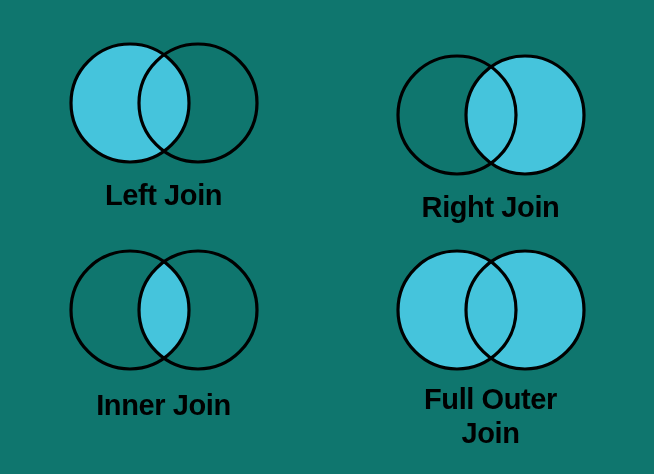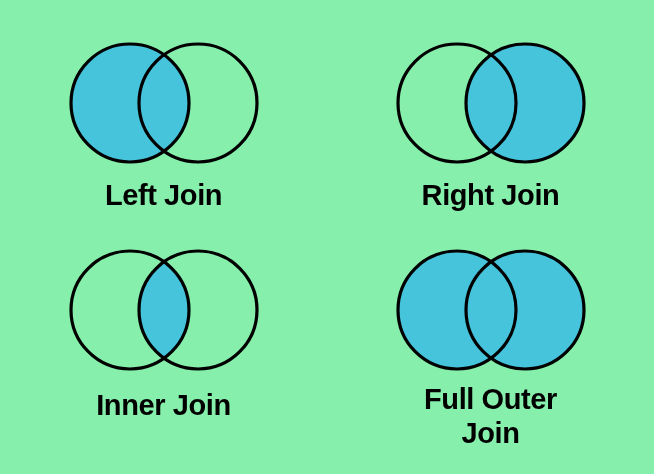--- a/index.html
+++ b/index.html
@@ -23,21 +23,21 @@
     grid-template-rows: 1fr 1fr;
   }
   .panel {
     position: relative;
     display: flex;
     flex-direction: column;
     align-items: center;
     justify-content: flex-start;
   }
   .panel-left-join   { padding-top: 38px; }
-  .panel-right-join  { padding-top: 38px; }
+  .panel-right-join  { padding-top: 38px; justify-content: center; }
   .panel-inner-join  { padding-top: 8px; }
   .panel-full-outer-join { padding-top: 8px; }
 
   .venn {
     display: block;
     width: 212px;
     height: 130px;
   }
   .venn-circle-outline {
     fill: none;
@@ -58,21 +58,21 @@
     color: #000000;
     text-align: center;
     white-space: pre-line;
   }
   .panel-inner-join .caption { margin-top: 14px; }
   .panel-full-outer-join .caption { margin-top: 8px; }
 </style>
 </head>
 <body style="background: rgb(255, 255, 255);">
 
-<div class="board" style="background: #86efac;">
+<div class="board" style="background: #0f766e;">
 
   <div class="panel panel-left-join">
     <svg class="venn" viewBox="0 0 212 130">
       <defs>
         <clipPath id="clip-left-circle-1">
           <circle cx="72" cy="65" r="59"></circle>
         </clipPath>
       </defs>
 
       <circle class="venn-fill" cx="72" cy="65" r="59" fill="#45c4dc"></circle>

